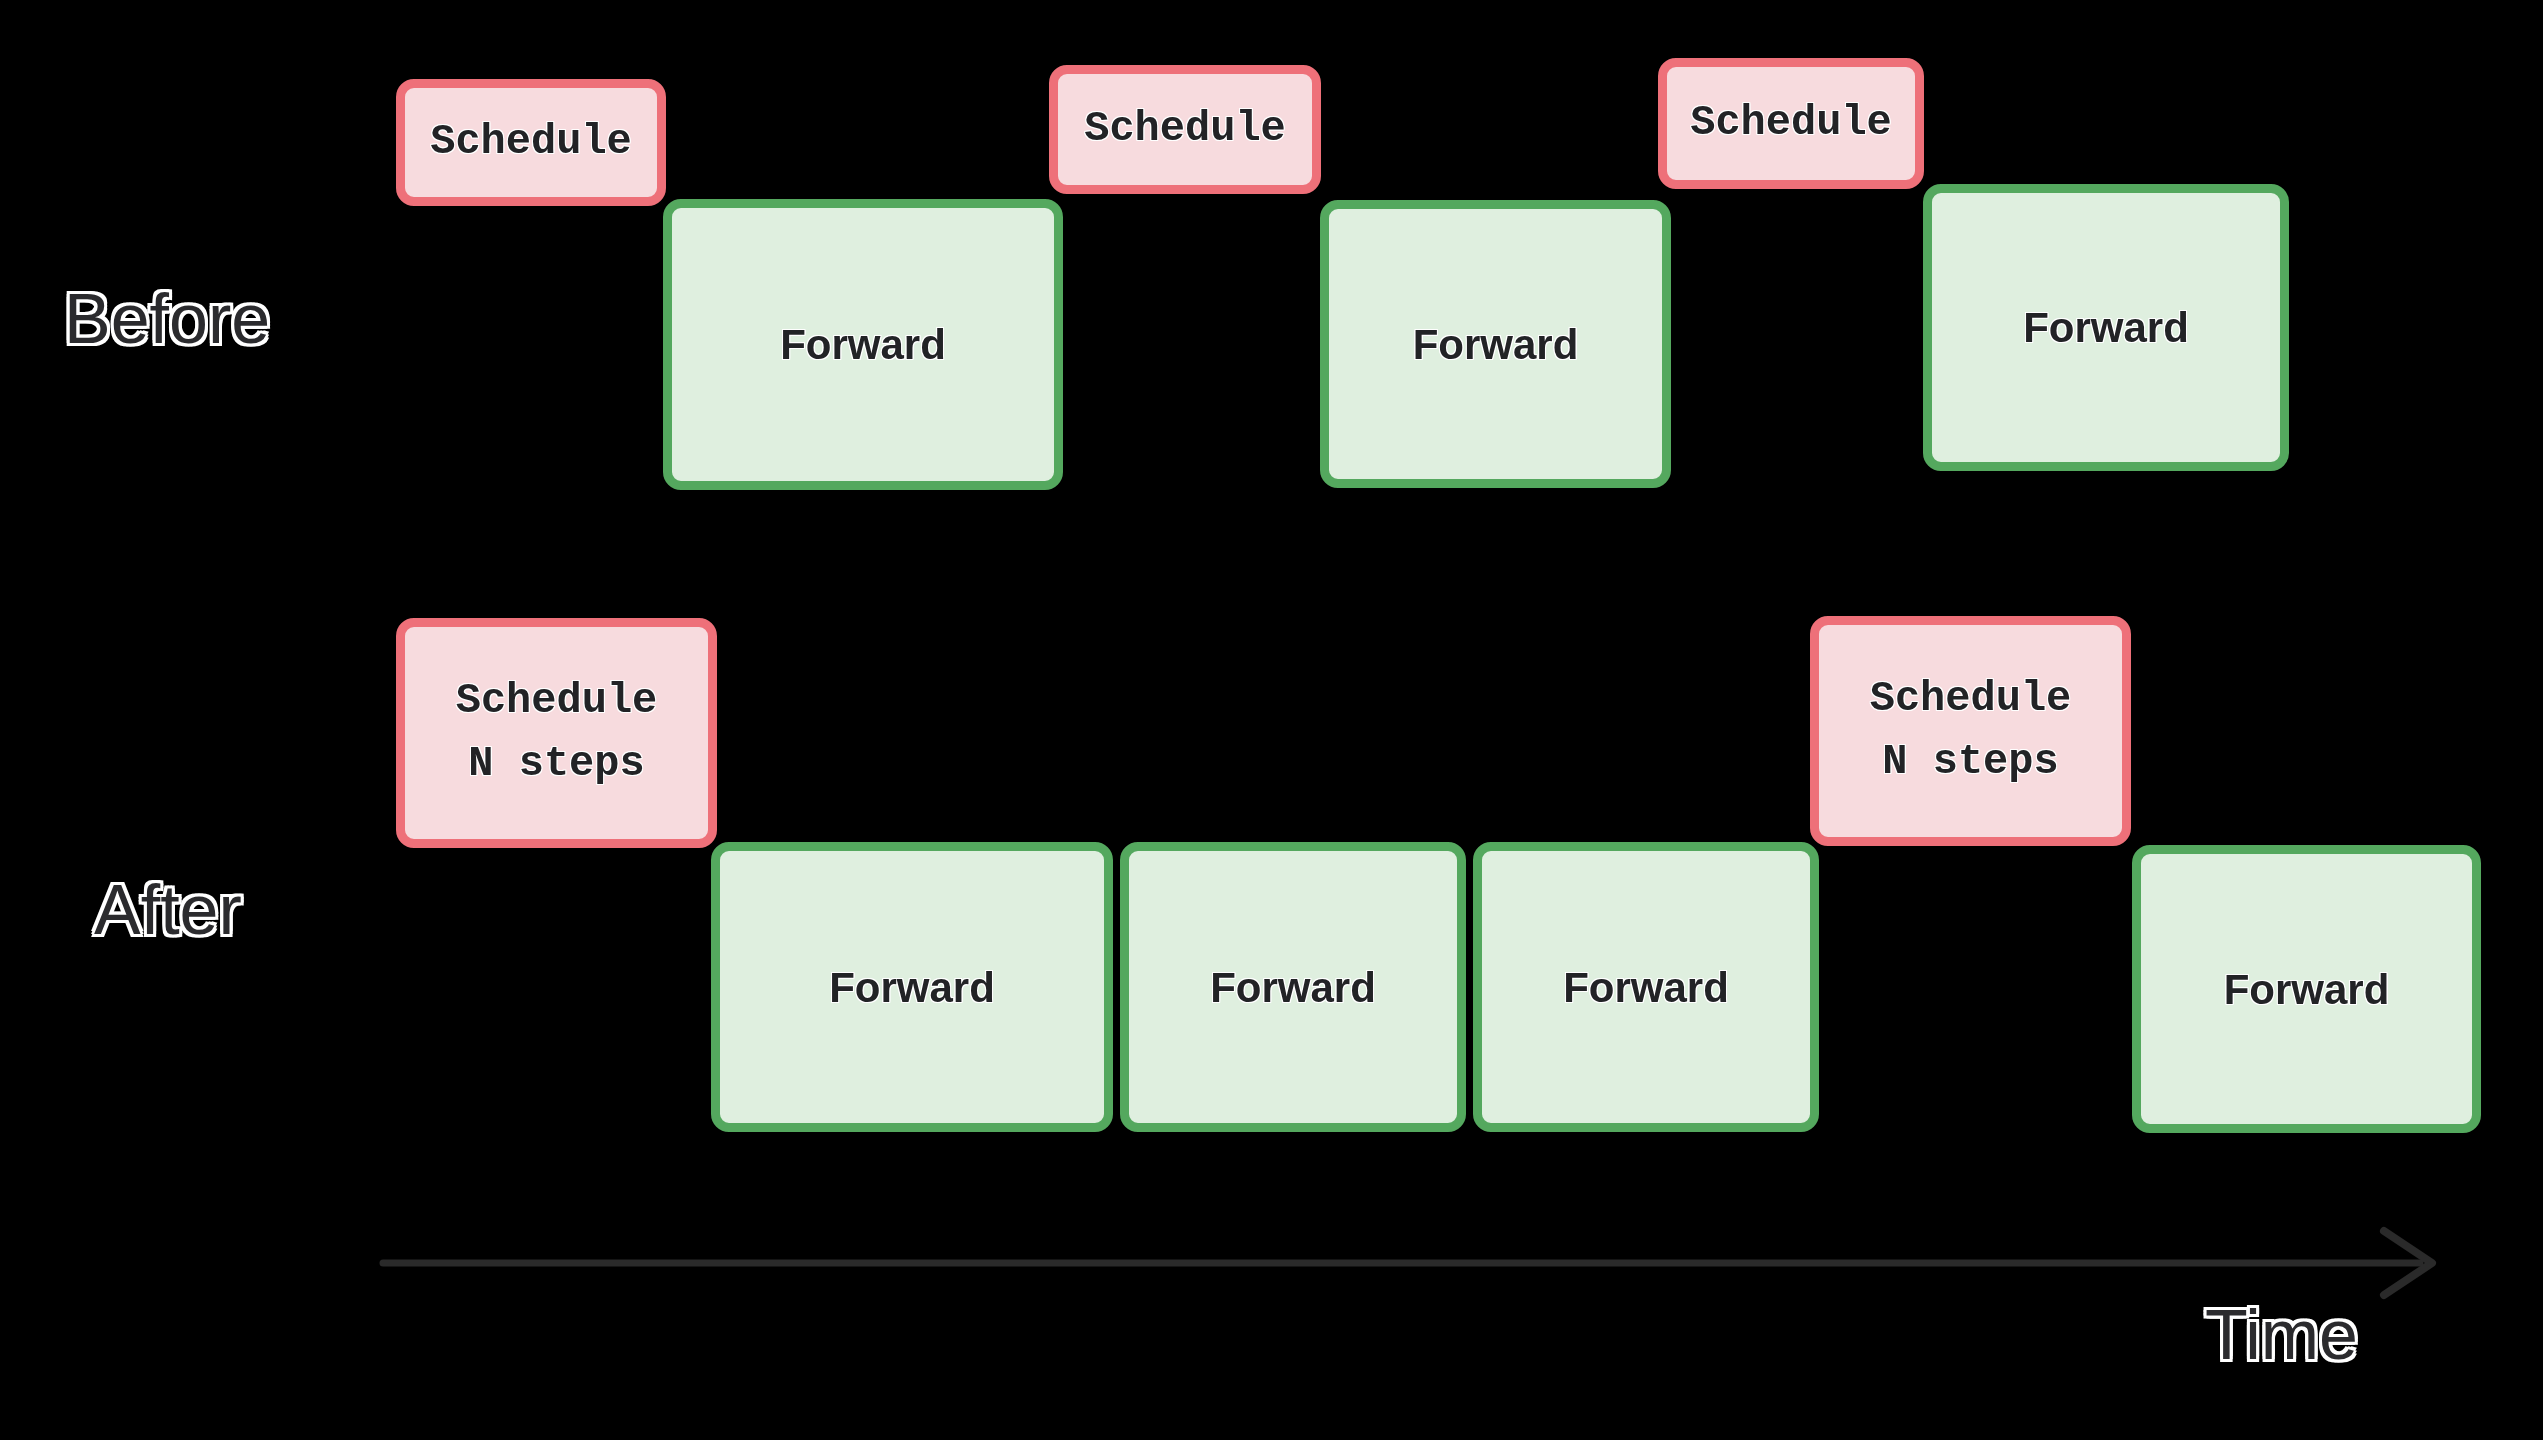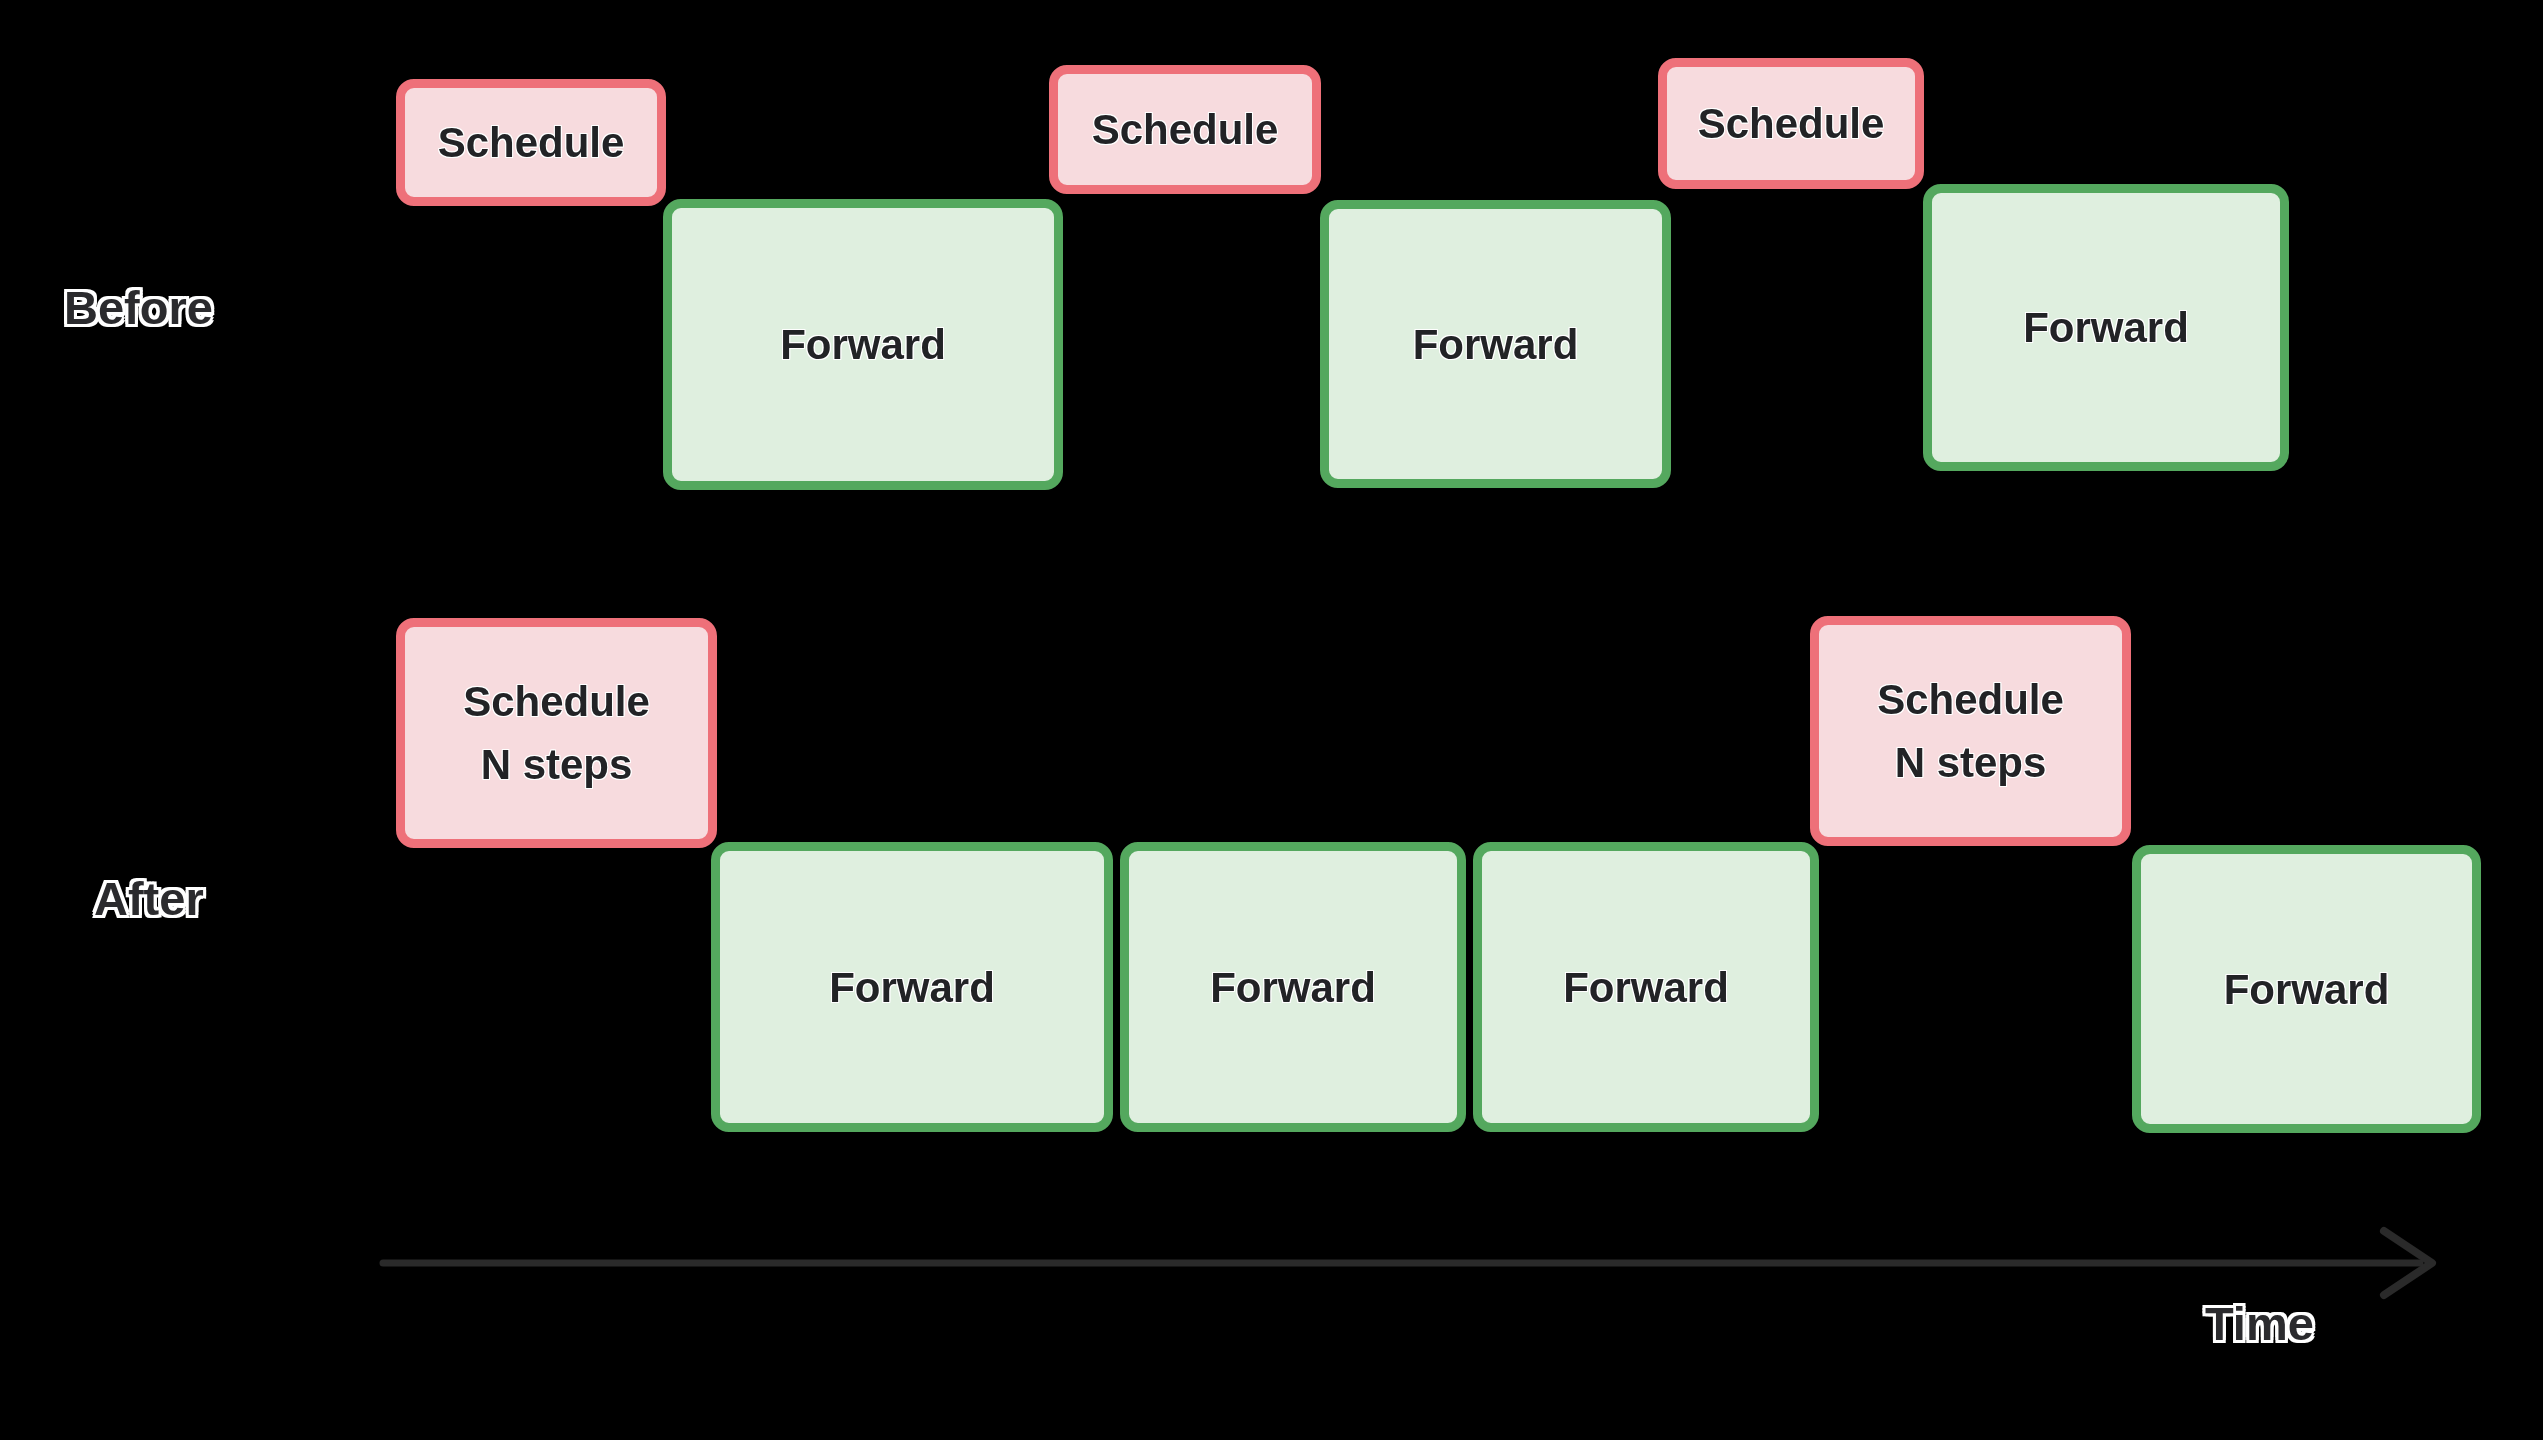--- a/index.html
+++ b/index.html
@@ -16,41 +16,42 @@
     box-sizing: border-box;
     border-radius: 18px;
     display: flex;
     align-items: center;
     justify-content: center;
     text-align: center;
   }
   .box.schedule {
     background: var(--schedule_fill);
     border: 9px solid var(--schedule_border);
+    font-family: Liberation Mono, monospace;
   }
   .box.forward {
     background: var(--forward_fill);
     border: 9px solid var(--forward_border);
   }
   .box-label {
     font-size: 42px;
     font-weight: bold;
     line-height: 1.5;
     color: var(--box_text);
     white-space: pre-line;
     text-shadow:
       -1px -1px 0 var(--halo), 1px -1px 0 var(--halo),
       -1px  1px 0 var(--halo), 1px  1px 0 var(--halo),
        0   -1px 0 var(--halo), 0    1px 0 var(--halo),
       -1px  0   0 var(--halo), 1px  0   0 var(--halo);
   }
   .row-label, .axis-label {
     position: absolute;
-    font-size: 47px;
-    font-weight: bold;
+    font-size: 70px;
+    font-weight: normal;
     line-height: 1;
     color: var(--label_text);
     text-shadow:
       -3px -3px 0 var(--halo), 3px -3px 0 var(--halo),
       -3px  3px 0 var(--halo), 3px  3px 0 var(--halo),
        0   -3px 0 var(--halo), 0    3px 0 var(--halo),
       -3px  0   0 var(--halo), 3px  0   0 var(--halo);
   }
   #time-axis { position: absolute; left: 0; top: 0; }
 </style>

